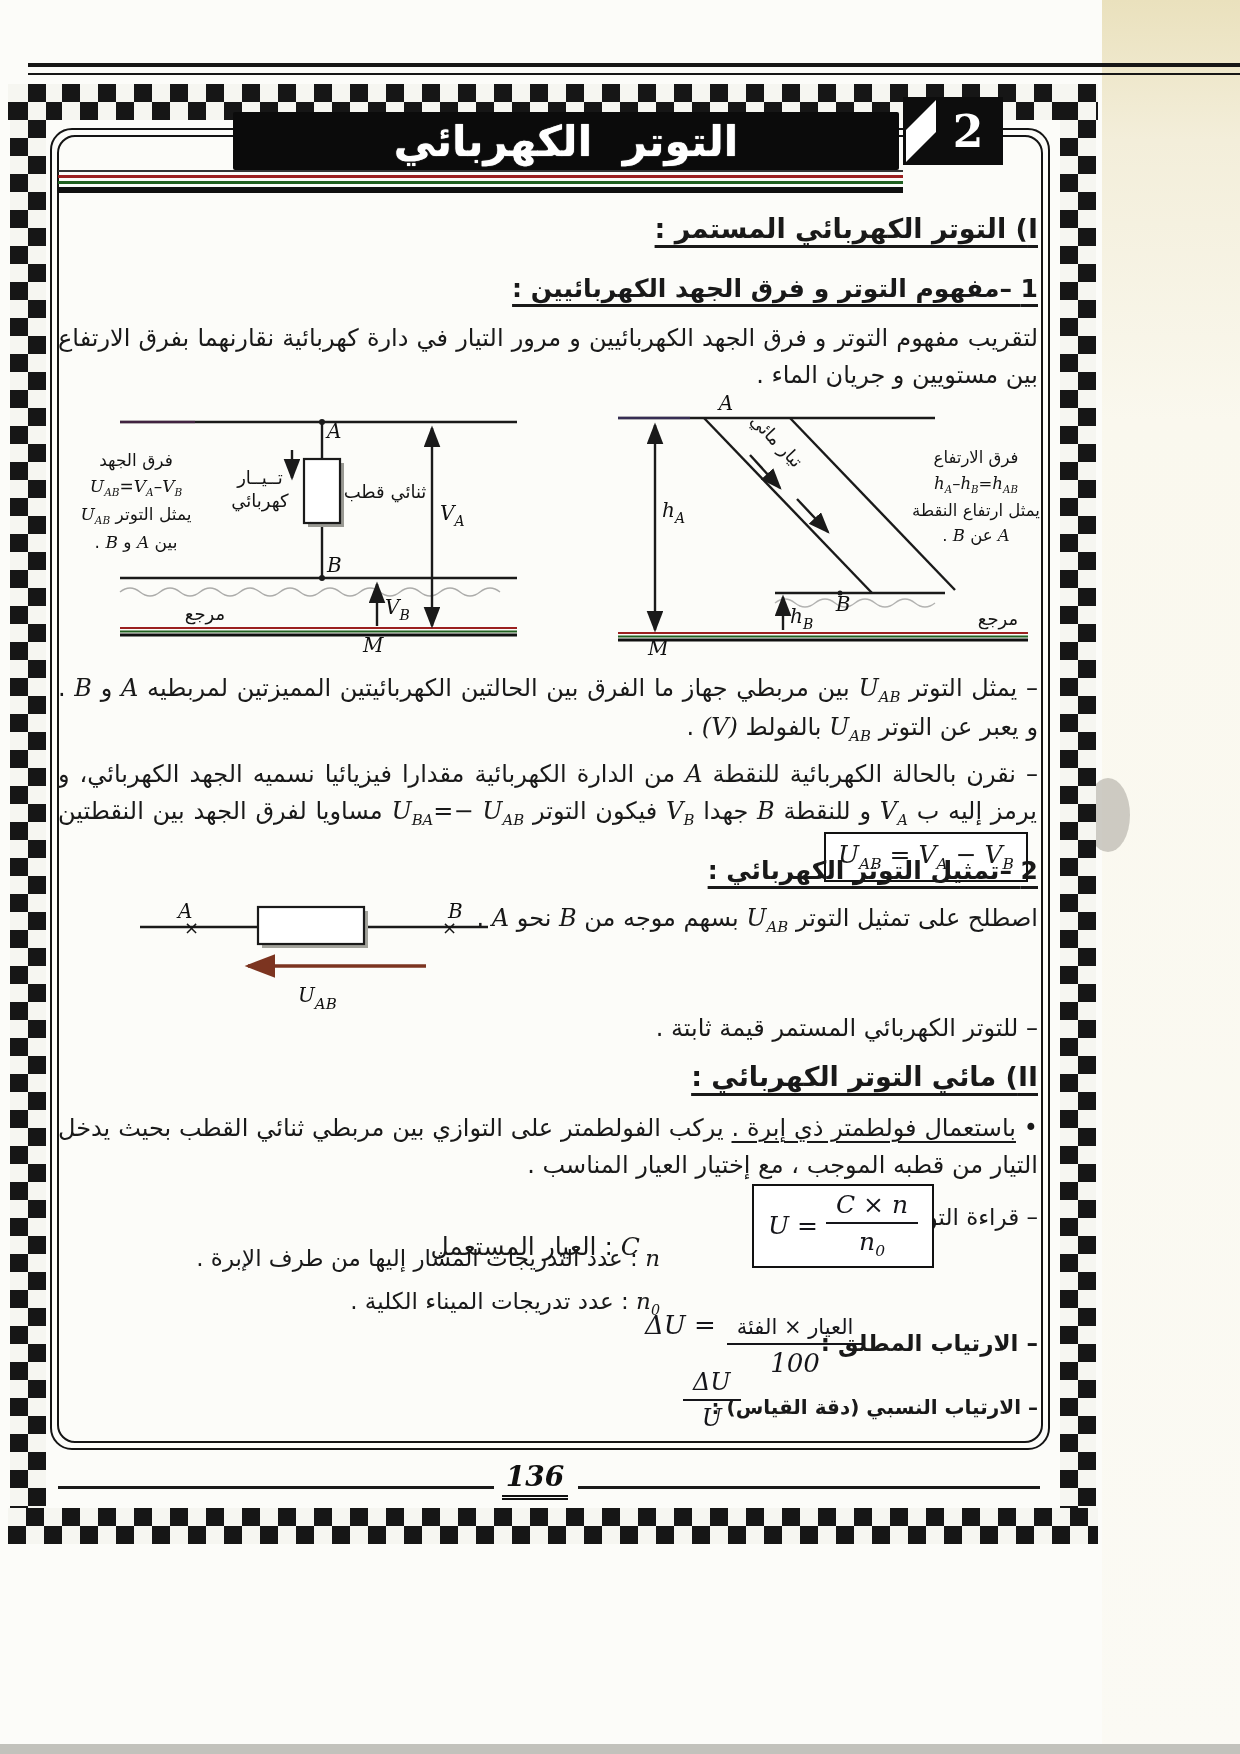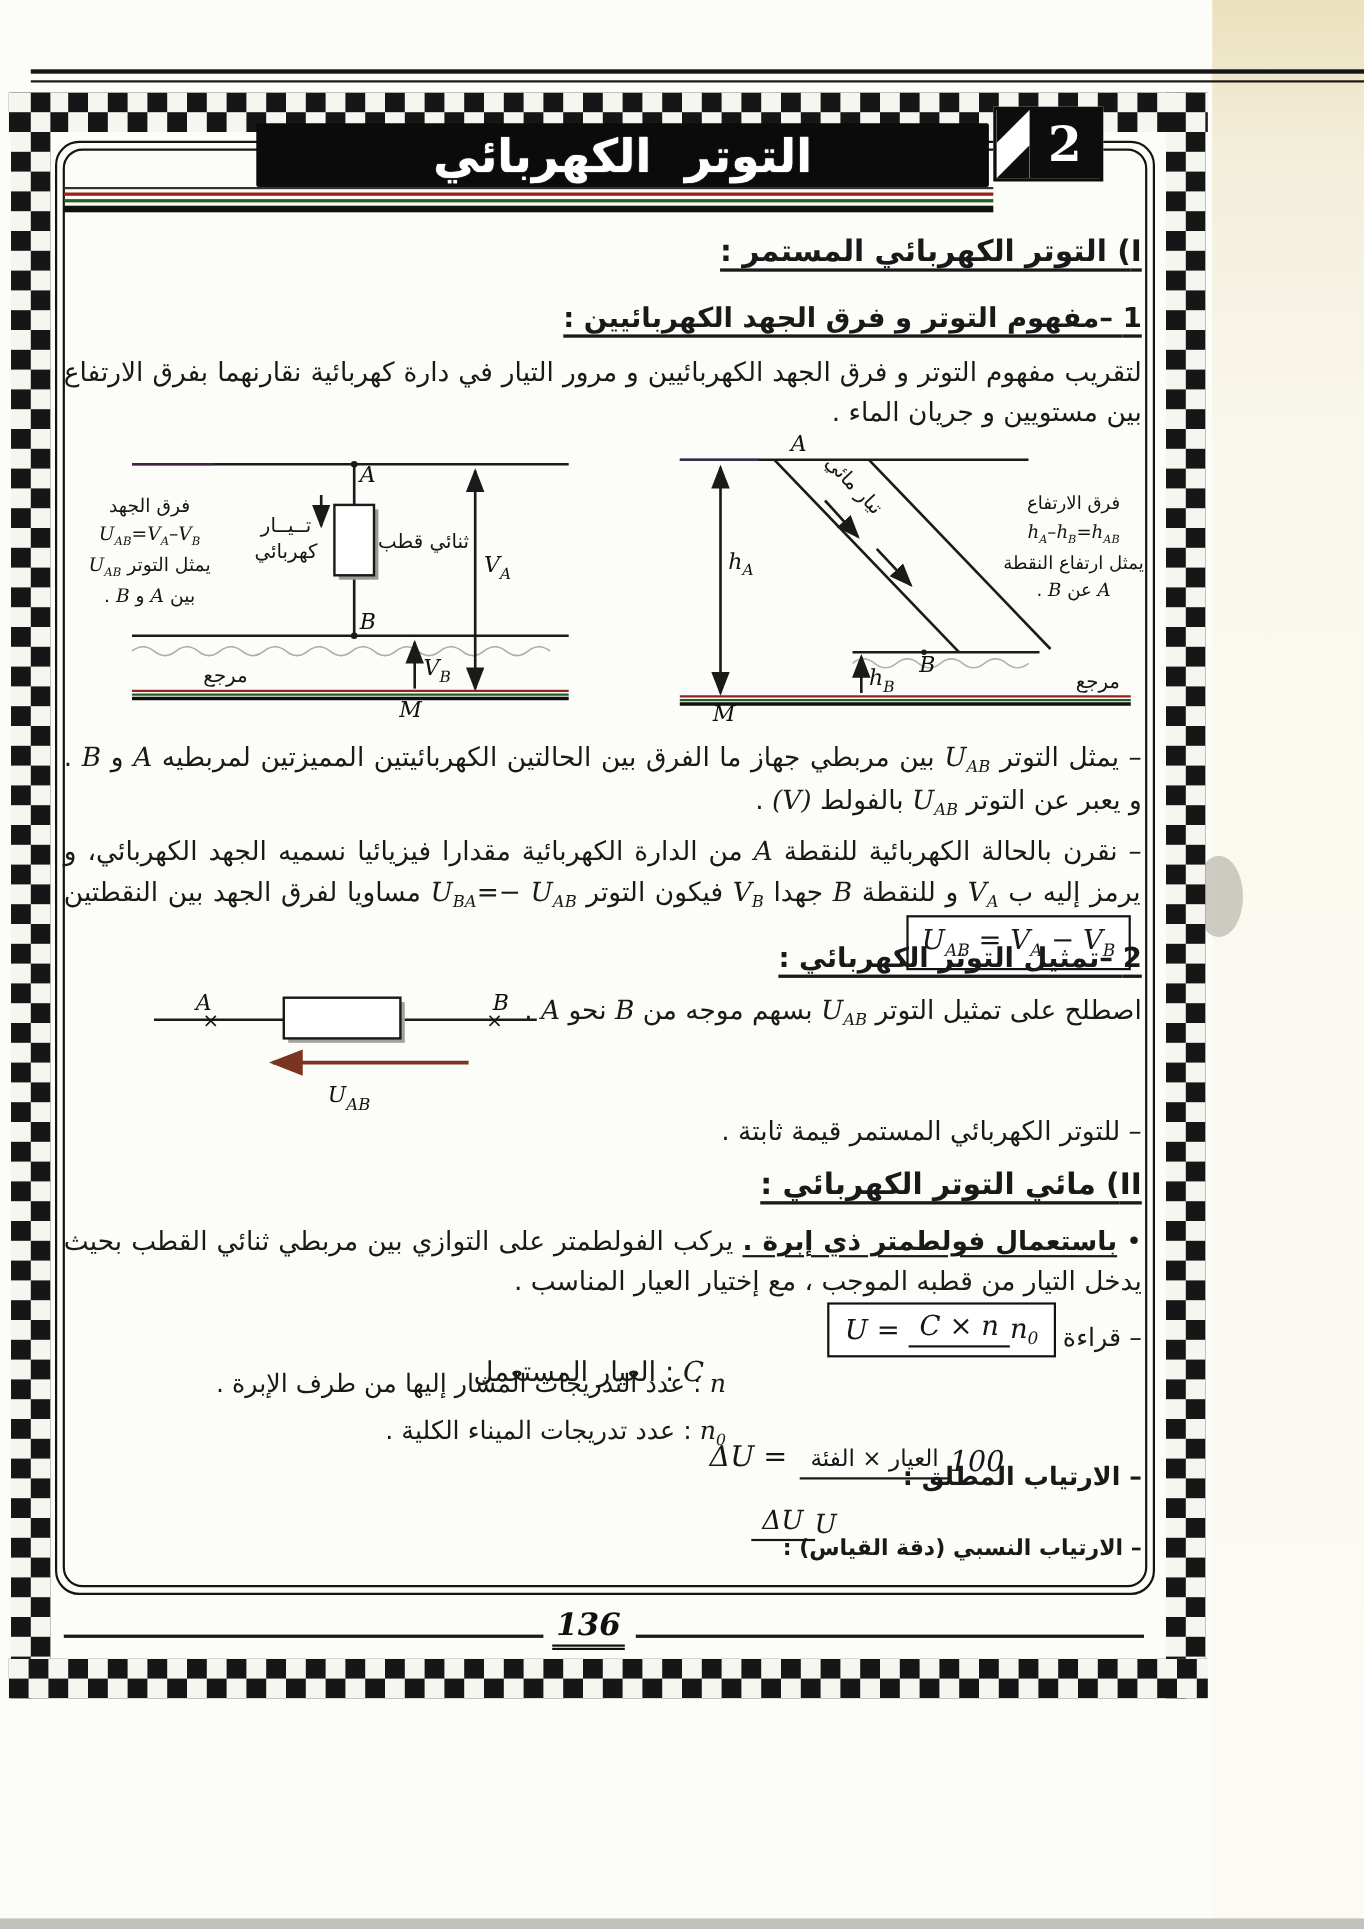--- a/index.html
+++ b/index.html
@@ -20,25 +20,25 @@
 .badge-deco{width:30px;height:100%}
 .badge-num{flex:1;background:#0d0d0d;color:#fff;display:flex;align-items:center;justify-content:center;
   font-family:"DejaVu Serif",serif;font-weight:bold;font-size:44px}
 .hrule{position:absolute;left:58px;width:845px}
 .txt{position:absolute;direction:rtl;color:#191919;font-size:24px;line-height:1.55;text-align:right}
 .just{text-align:justify;text-align-last:right}
 .nowrap{white-space:nowrap}
 .h{font-weight:bold;text-decoration:underline;text-decoration-thickness:2.5px;text-underline-offset:7px}
 .v{font-family:"DejaVu Serif",serif;font-style:italic}
 sub{font-family:"DejaVu Serif",serif;font-style:italic;font-size:0.62em}
-.lead{font-weight:bold;text-decoration:underline;text-decoration-thickness:2px;text-underline-offset:5px}
+.lead{font-weight:normal;text-decoration:underline;text-decoration-thickness:2px;text-underline-offset:5px}
 .fbox{display:inline-block;border:2.2px solid #111;padding:2px 12px 4px;direction:ltr;font-size:25px;background:#fff;margin:0 10px;
   font-family:"DejaVu Serif",serif;font-style:italic}
 .math{font-family:"DejaVu Serif",serif;font-style:italic;color:#15151a}
-.frac{display:inline-flex;flex-direction:row;align-items:center;direction:ltr}
+.frac{display:inline-flex;flex-direction:column;align-items:center;direction:ltr}
 .fnum{padding:0 10px 3px;border-bottom:2.2px solid #15151a}
 .fden{padding-top:3px}
 .ar{direction:rtl;unicode-bidi:isolate;font-family:"DejaVu Sans",sans-serif;font-style:normal;font-size:21px}
 .rbox{position:absolute;left:752px;top:1184px;border:2.2px solid #111;padding:4px 14px 6px;display:flex;align-items:center;gap:8px;font-size:25px;background:#fff}
 .absf{position:absolute;left:645px;top:1310px;display:flex;align-items:flex-start;gap:11px;font-size:26px}
 .relf{position:absolute;left:683px;top:1368px;display:flex;align-items:center;font-size:24px}
 .diagrams{position:absolute;left:0;top:395px;width:1060px;height:285px}
 .dsvg{position:absolute;overflow:visible}
 .note{position:absolute;direction:rtl;text-align:center;font-size:17px;line-height:1.55;color:#141414}
 .note .ltrline{direction:ltr}

